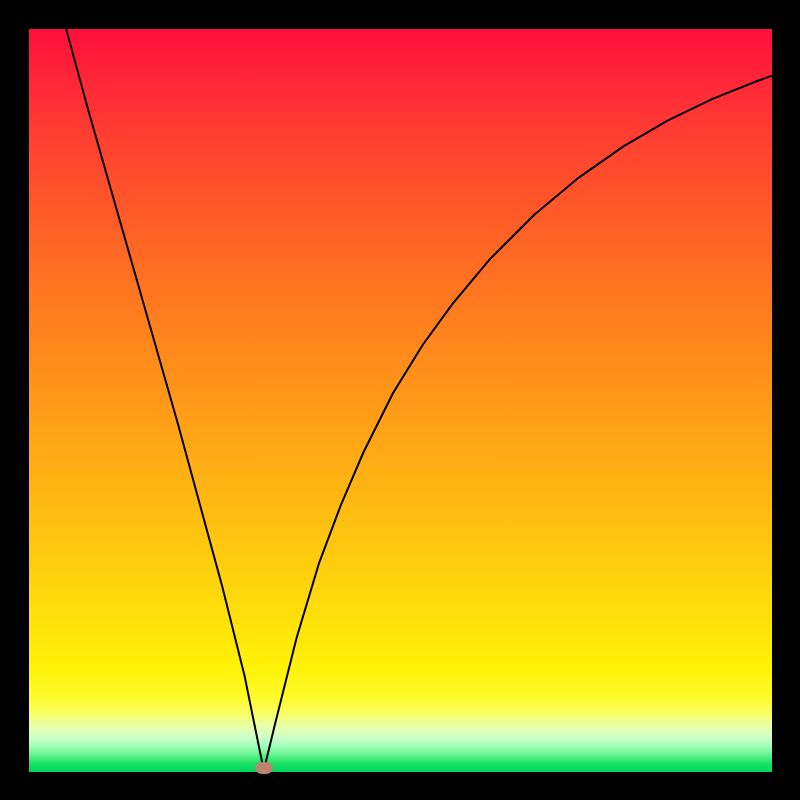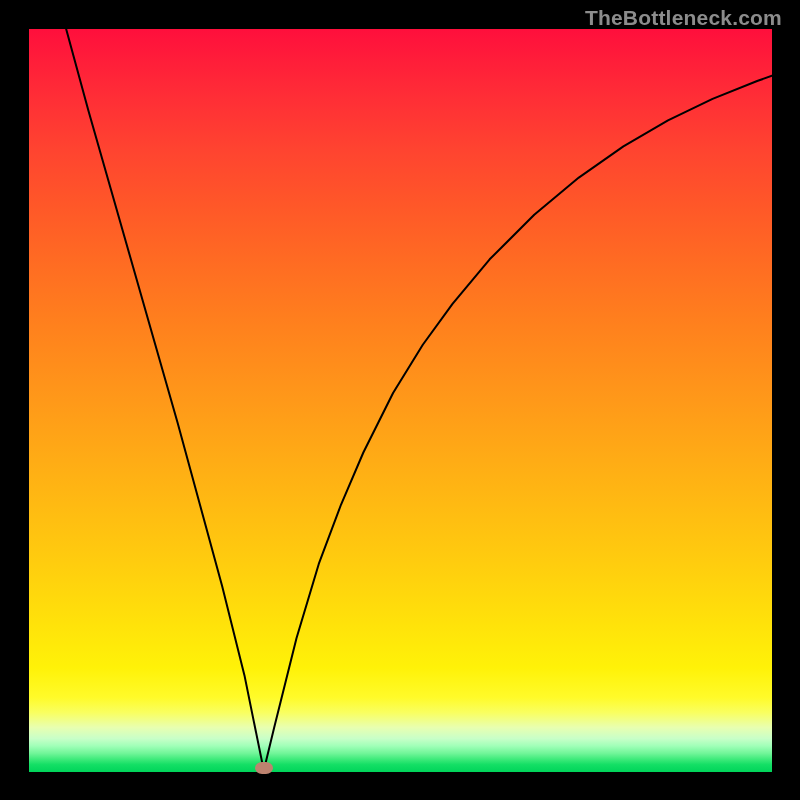--- a/index.html
+++ b/index.html
@@ -81,15 +81,14 @@
 <div class="frame">
 
   <div class="plot-area"></div>
 
   <svg class="curve-svg" viewBox="0 0 743 743" preserveAspectRatio="none">
     <path id="curve-path" d="M 37.15 0.00 L 59.44 81.73 L 81.73 159.75 L 104.02 237.76 L 126.31 315.78 L 148.60 393.79 L 170.89 475.52 L 193.18 557.25 L 215.47 646.41 L 234.79 741.51 L 245.19 698.42 L 267.48 609.26 L 289.77 534.96 L 312.06 475.52 L 334.35 423.51 L 364.07 364.07 L 393.79 315.78 L 423.51 274.91 L 460.66 230.33 L 505.24 185.75 L 549.82 148.60 L 594.40 117.39 L 638.98 91.39 L 683.56 69.84 L 728.14 52.01 L 743.00 46.81" stroke="#000000" stroke-width="2" fill="none" stroke-linecap="round" stroke-linejoin="round"></path>
   </svg>
 
   <div id="marker" class="marker" style="left: 263.788px; top: 767.542px; background: rgb(189, 131, 111);"></div>
 
-  <div class="watermark">TheBottleneck.com</div>
 
 </div>
 
 </body></html>

